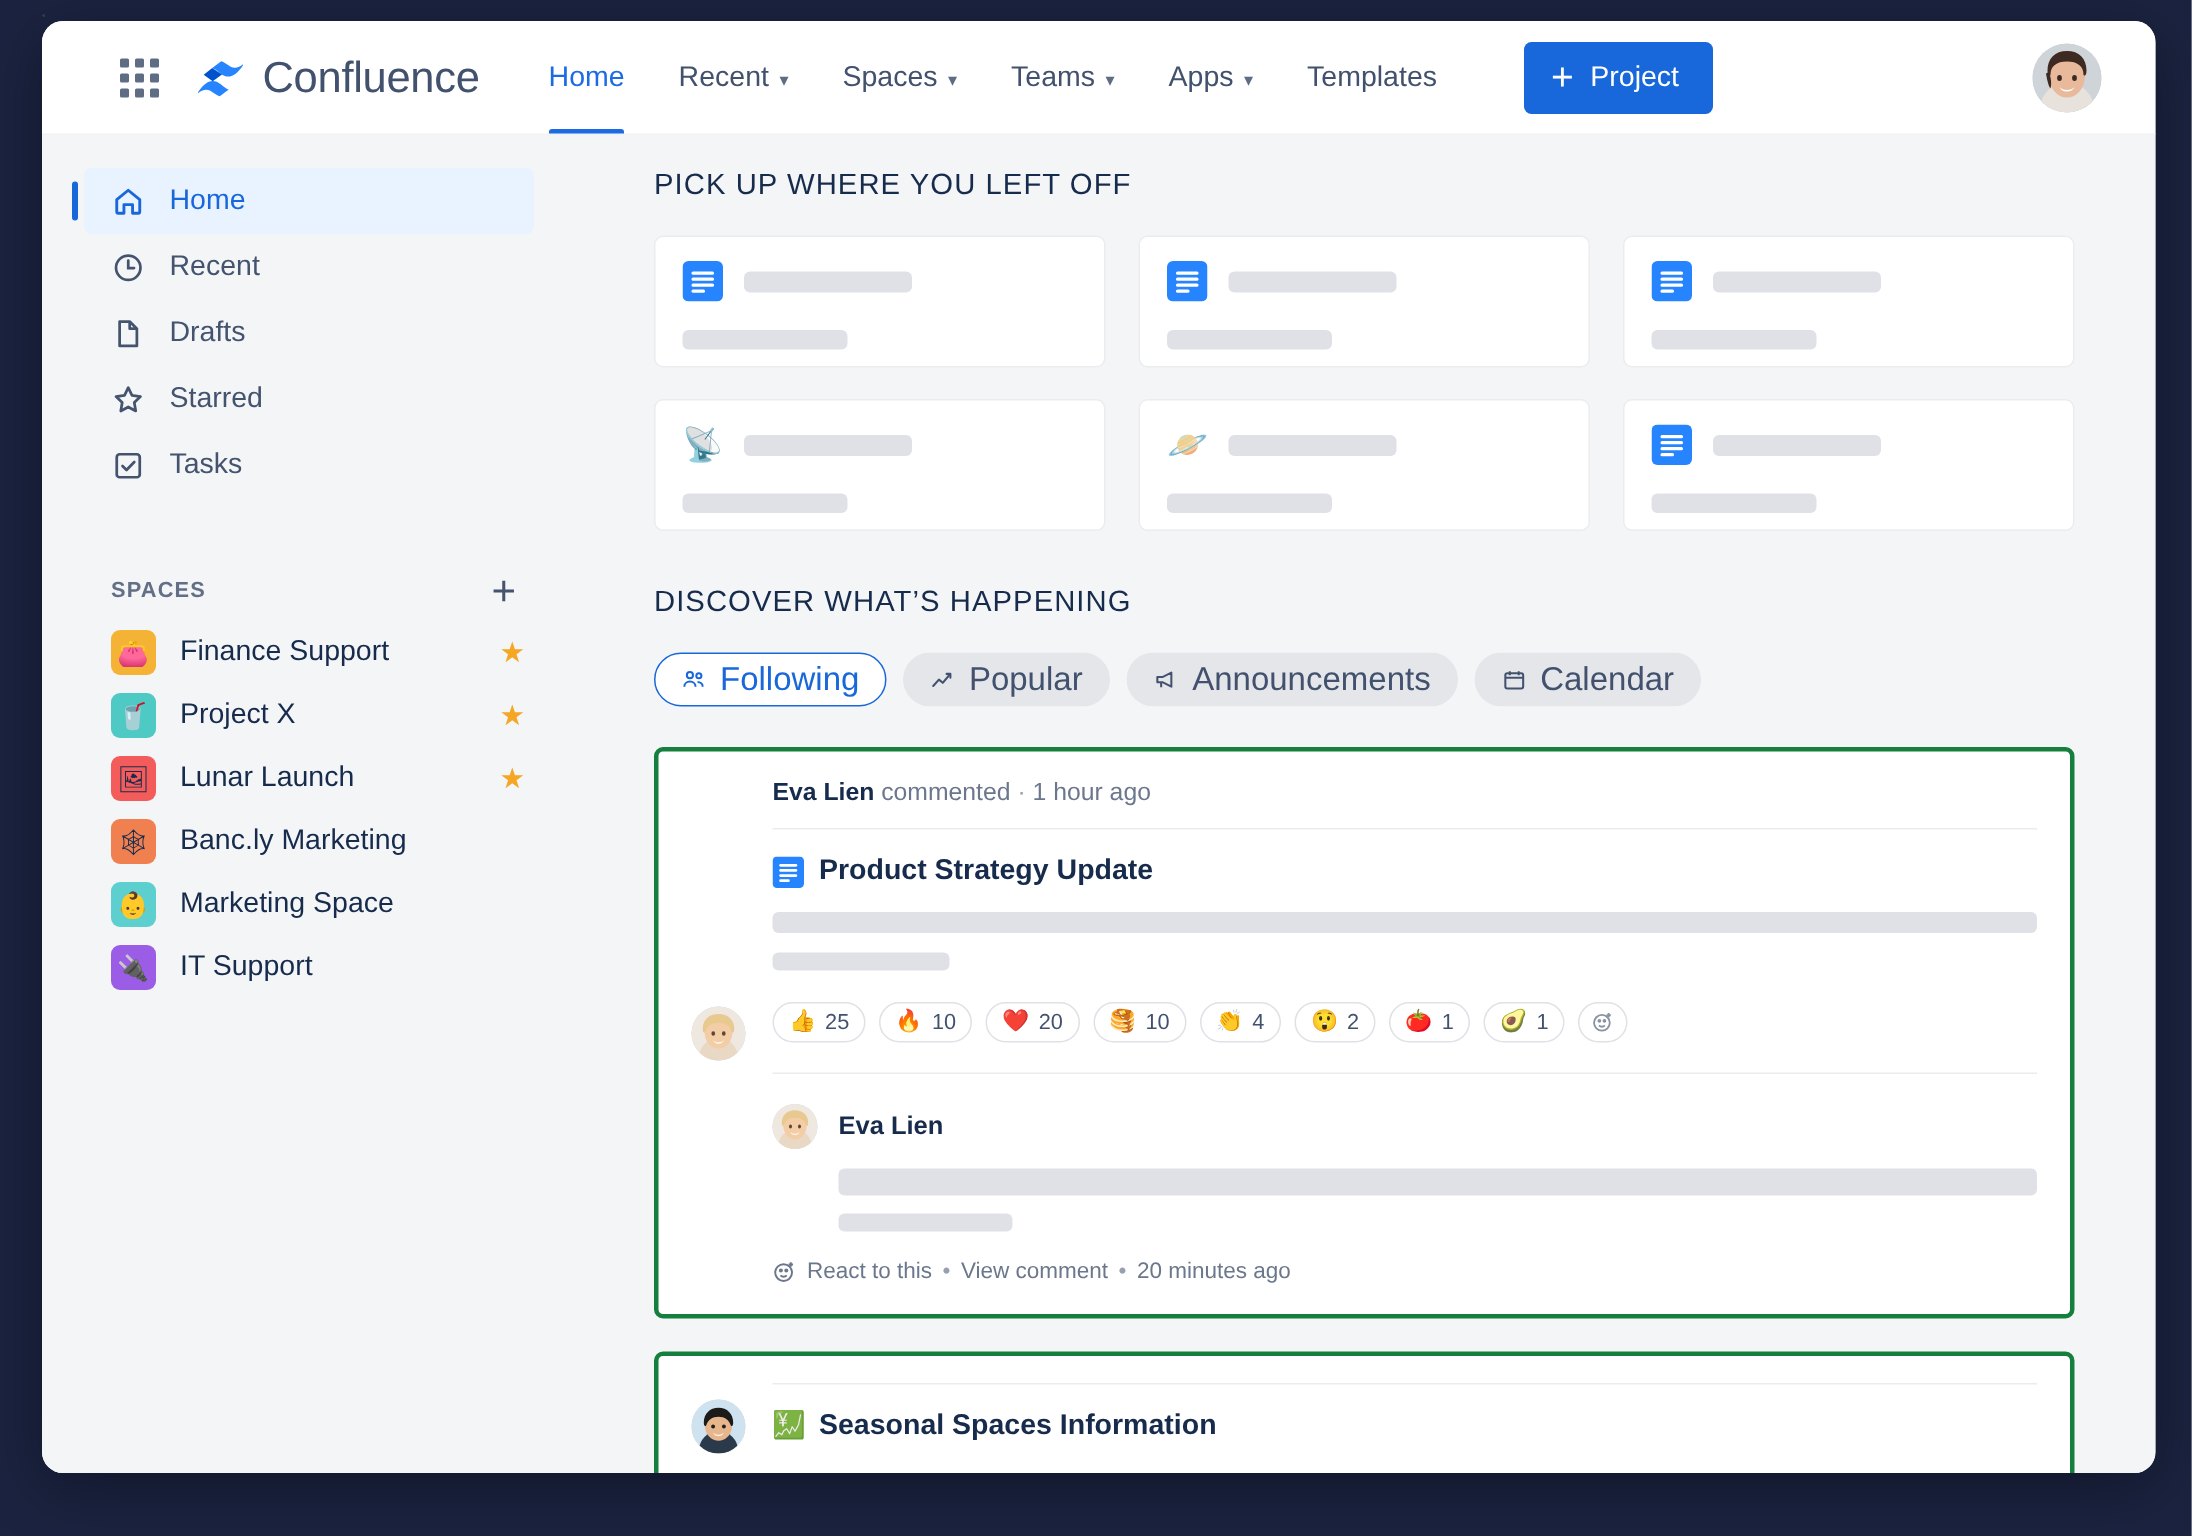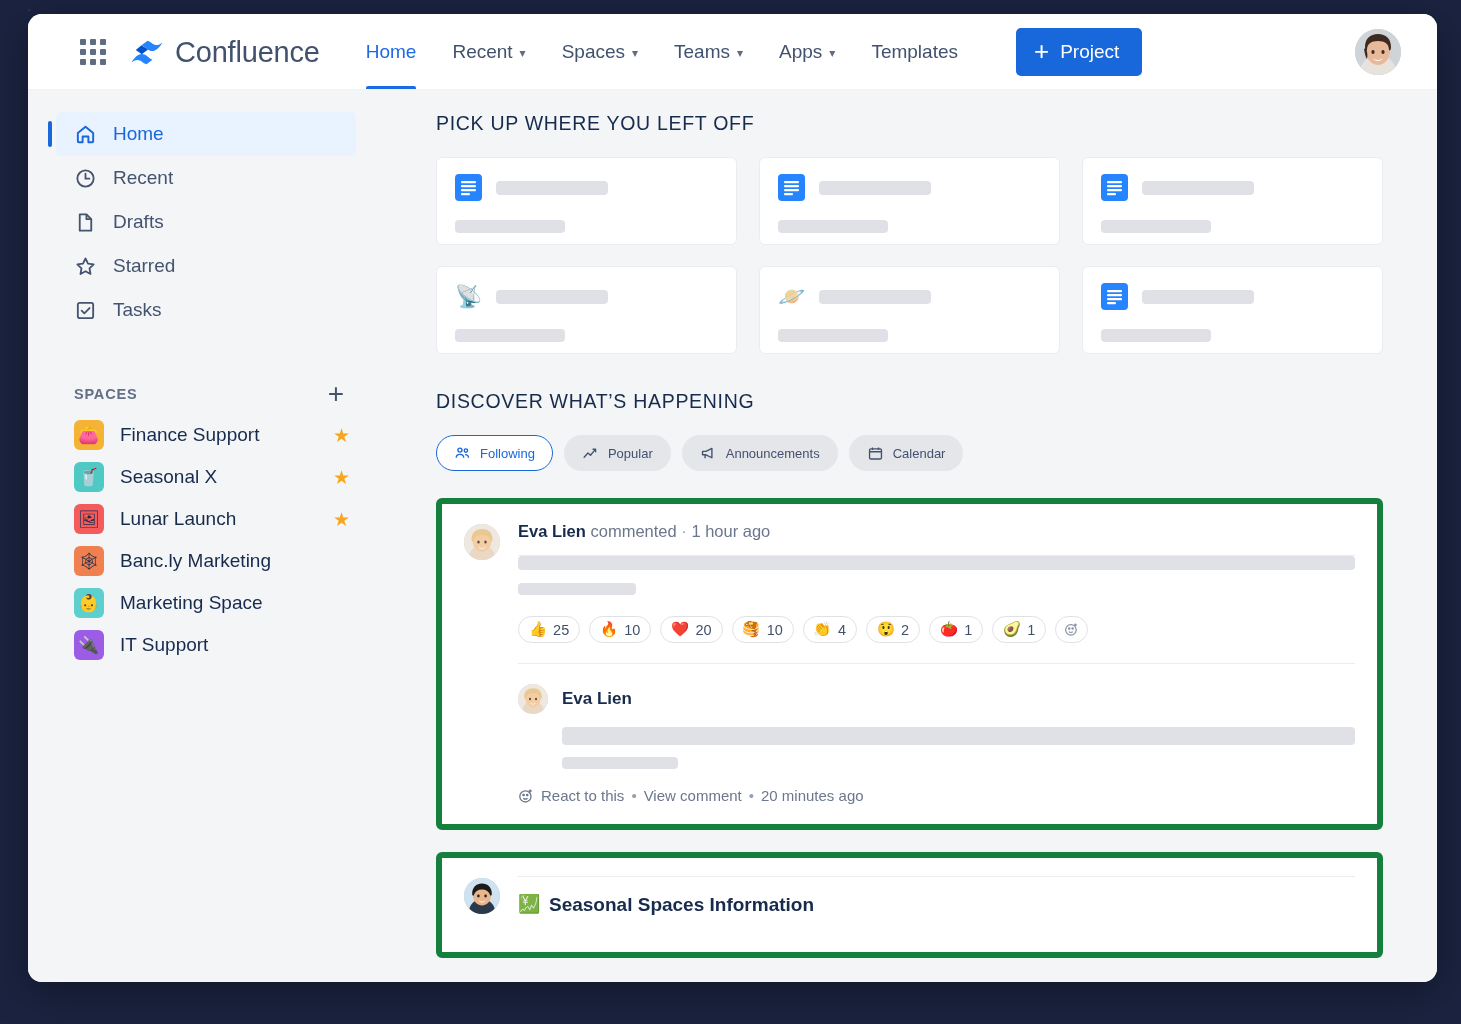--- a/index.html
+++ b/index.html
@@ -211,44 +211,45 @@
   .bar { background: #dfe1e6; border-radius: 4px; height: 14px; }
   .bar.t { width: 112px; }
   .bar.b { width: 110px; margin-top: 19px; height: 13px; }
 
   .filters { display: flex; gap: 11px; margin-bottom: 27px; }
   .chip {
     display: flex; align-items: center; gap: 9px;
     height: 36px;
     padding: 0 17px;
     border-radius: 18px;
-    font-size: 13px;
+    font-size: 22px;
     background: #e4e6ea;
     color: #42526e;
     border: 1px solid transparent;
     cursor: pointer;
     font-family: inherit;
     justify-content: space-between;
   }
   .chip.active {
     background: #fff;
     border-color: #1868db;
     color: #1868db;
   }
   .chip svg { width: 17px; height: 17px; flex-shrink: 0; }
 
   
   .feed-card {
     background: #fff;
-    border: 6px solid #15803d;
+    border: 3px solid #15803d;
     border-radius: 6px;
     padding: 18px 22px 20px 22px;
     margin-bottom: 22px;
     display: flex;
     gap: 18px;
+    align-items: center;
   }
   .feed-avatar {
     width: 36px; height: 36px; border-radius: 50%;
     overflow: hidden; flex-shrink: 0; margin-top: 2px;
     background: #c9cdd4;
   }
   .feed-body { flex: 1; min-width: 0; }
   .feed-meta { font-size: 16.5px; color: #6b778c; padding-bottom: 14px; }
   .feed-meta b { color: #172b4d; font-weight: bold; }
   .hr { height: 1px; background: #ebecf0; }
@@ -419,21 +420,21 @@
       </div>
 
       <div class="spacerow">
         <span class="space-ic" style="background:#f5b335">👛</span>
         <span>Finance Support</span>
         <span class="star">★</span>
       </div>
 
       <div class="spacerow">
         <span class="space-ic" style="background:#4ec9c4">🥤</span>
-        <span>Seasonal X</span>
+        <span>Project X</span>
         <span class="star">★</span>
       </div>
 
       <div class="spacerow">
         <span class="space-ic" style="background:#f45b5b">🖼</span>
         <span>Lunar Launch</span>
         <span class="star">★</span>
       </div>
 
       <div class="spacerow">
@@ -580,20 +581,30 @@
         </span>
         <div class="feed-body">
           <div class="feed-meta">
             <b>Eva Lien</b>
             <span>commented</span>
             <span class="sep">·</span>
             <span>1 hour ago</span>
           </div>
           <div class="hr"></div>
 
+          <div class="feed-page">
+            <svg class="pg-ic" viewBox="0 0 21 21">
+              <rect width="21" height="21" rx="3" fill="#2684ff"></rect>
+              <rect x="4.5" y="5" width="12" height="1.8" rx=".9" fill="#fff"></rect>
+              <rect x="4.5" y="8.4" width="12" height="1.8" rx=".9" fill="#fff"></rect>
+              <rect x="4.5" y="11.8" width="12" height="1.8" rx=".9" fill="#fff"></rect>
+              <rect x="4.5" y="15.2" width="7" height="1.8" rx=".9" fill="#fff"></rect>
+            </svg>
+            <span>Product Strategy Update</span>
+          </div>
 
           <div class="lines">
             <div class="l1" style="width:100%"></div>
             <div class="l2" style="width:118px"></div>
           </div>
 
           <div class="reactions">
             <button class="rxn">
               <span class="em">👍</span>
               <span>25</span>

